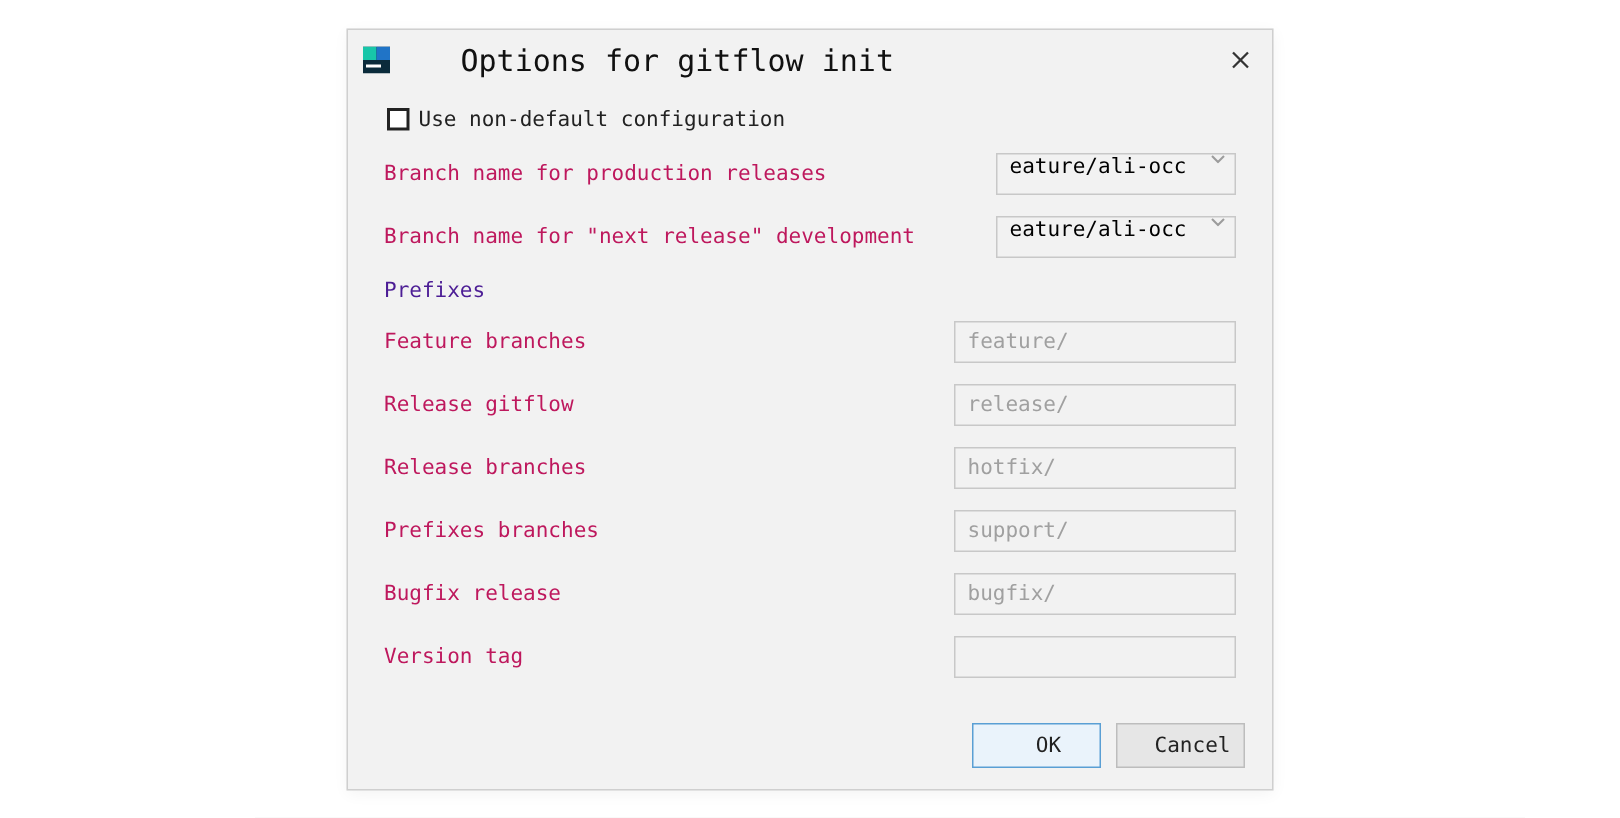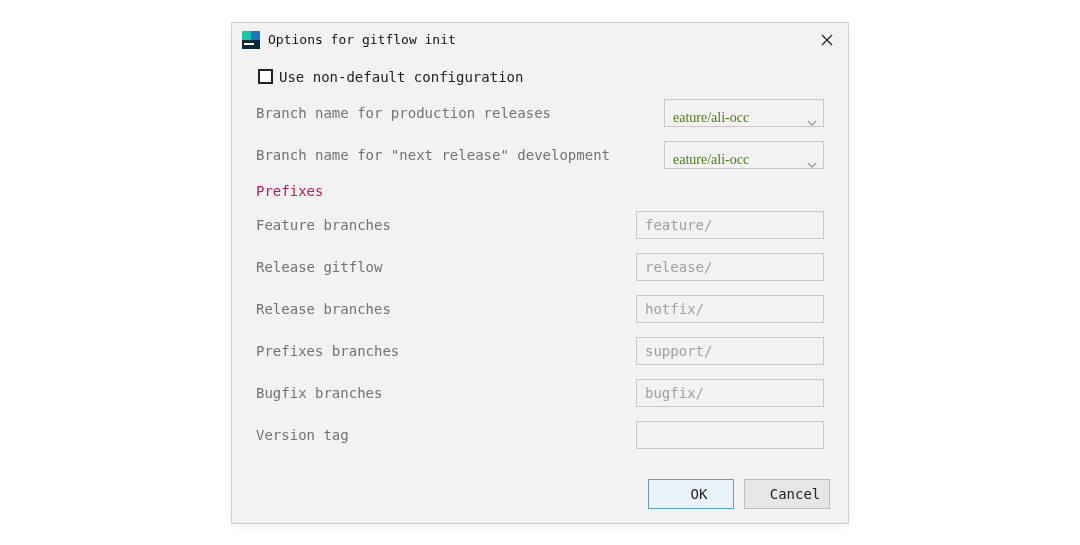--- a/index.html
+++ b/index.html
@@ -32,22 +32,23 @@
     .titlebar .app-icon {
       width: 18px;
       height: 18px;
       margin-right: 8px;
       display: inline-flex;
       align-items: center;
       justify-content: center;
     }
     .titlebar .title {
       flex: 1;
-      font-size: 13px;
+      font-size: 20px;
       color: #111;
+      margin-left: 39px;
     }
     .titlebar .close {
       width: 18px;
       height: 18px;
       display: flex;
       align-items: center;
       justify-content: center;
       color: #333;
       cursor: pointer;
       font-size: 16px;
@@ -72,40 +73,39 @@
     .checkbox-label {
       cursor: pointer;
     }
     .form-row {
       display: flex;
       align-items: center;
       justify-content: space-between;
       margin-bottom: 14px;
     }
     .form-label {
-      color: #737373;
+      color: #be185d;
     }
     .section-label {
       margin-bottom: 12px;
-      color: #be185d;
+      color: #4c1d95;
     }
     .select-box {
       width: 160px;
       height: 28px;
       border: 1px solid #c8c8c8;
       background: #f2f2f2;
       display: flex;
-      align-items: flex-end;
+      align-items: flex-start;
       padding: 0 6px 0 8px;
-      color: #4d7c0f;
+      color: #000000;
       cursor: pointer;
       position: relative;
       overflow: hidden;
       white-space: nowrap;
-      font-family: Liberation Serif, serif;
     }
     .select-text {
       flex: 1;
       overflow: hidden;
     }
     .select-arrow {
       margin-left: 6px;
       display: flex;
       align-items: center;
       justify-content: center;
@@ -218,21 +218,21 @@
       <span class="form-label">Release branches</span>
       <input class="text-input" type="text" disabled="" value="hotfix/" style="">
     </div>
 
     <div class="form-row">
       <span class="form-label">Prefixes branches</span>
       <input class="text-input" type="text" disabled="" value="support/" style="">
     </div>
 
     <div class="form-row">
-      <span class="form-label">Bugfix branches</span>
+      <span class="form-label">Bugfix release</span>
       <input class="text-input" type="text" disabled="" value="bugfix/" style="">
     </div>
 
     <div class="form-row">
       <span class="form-label">Version tag</span>
       <input class="text-input" type="text" disabled="" value="" style="">
     </div>
 
   </div>
 

